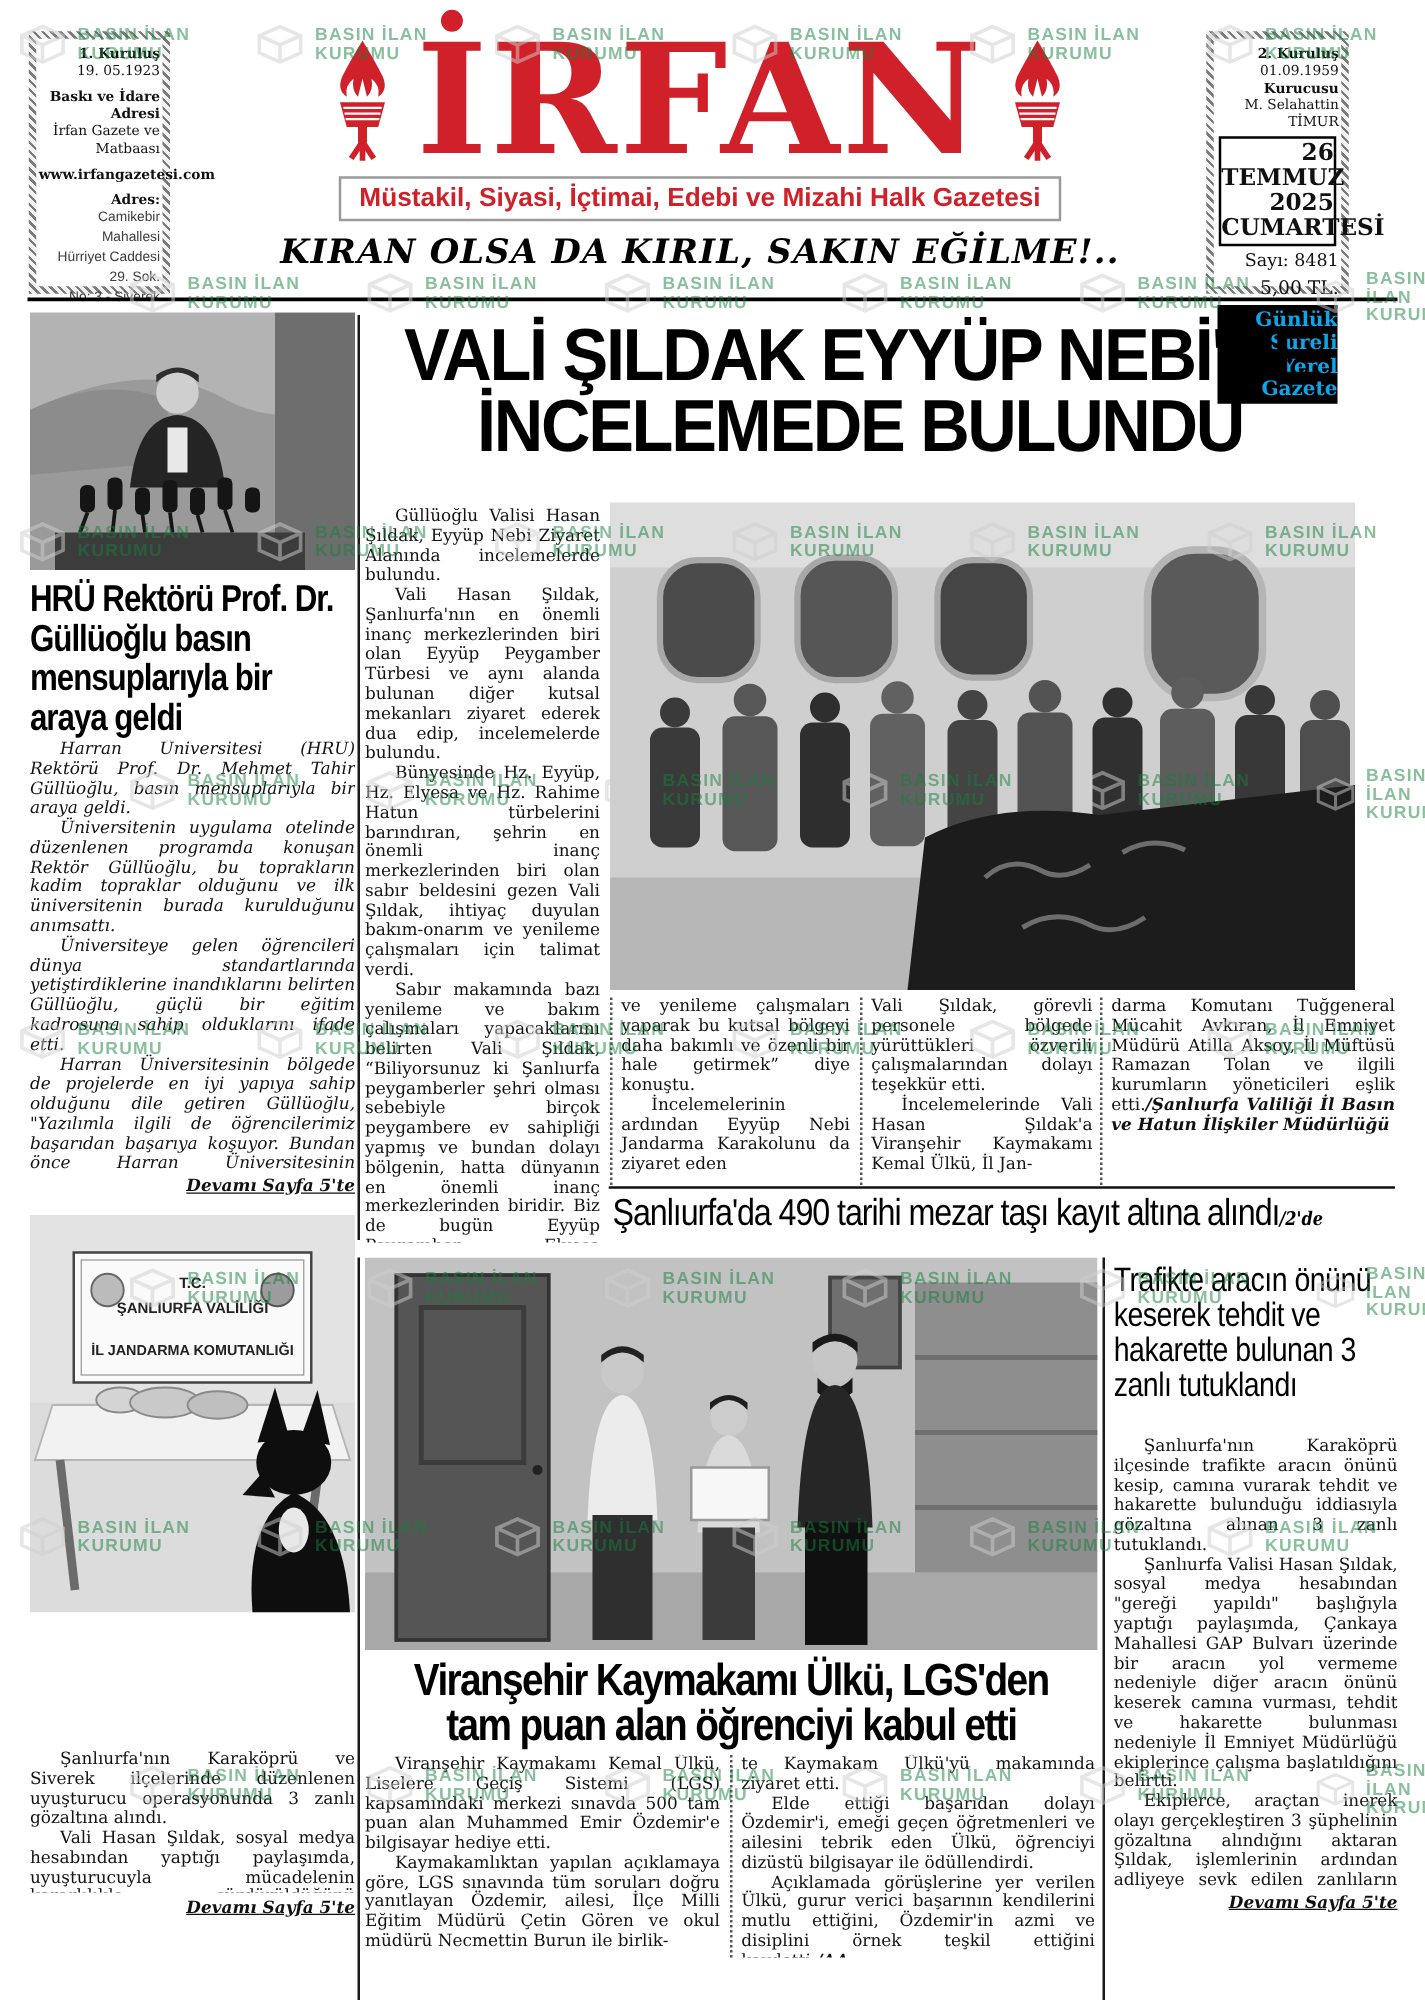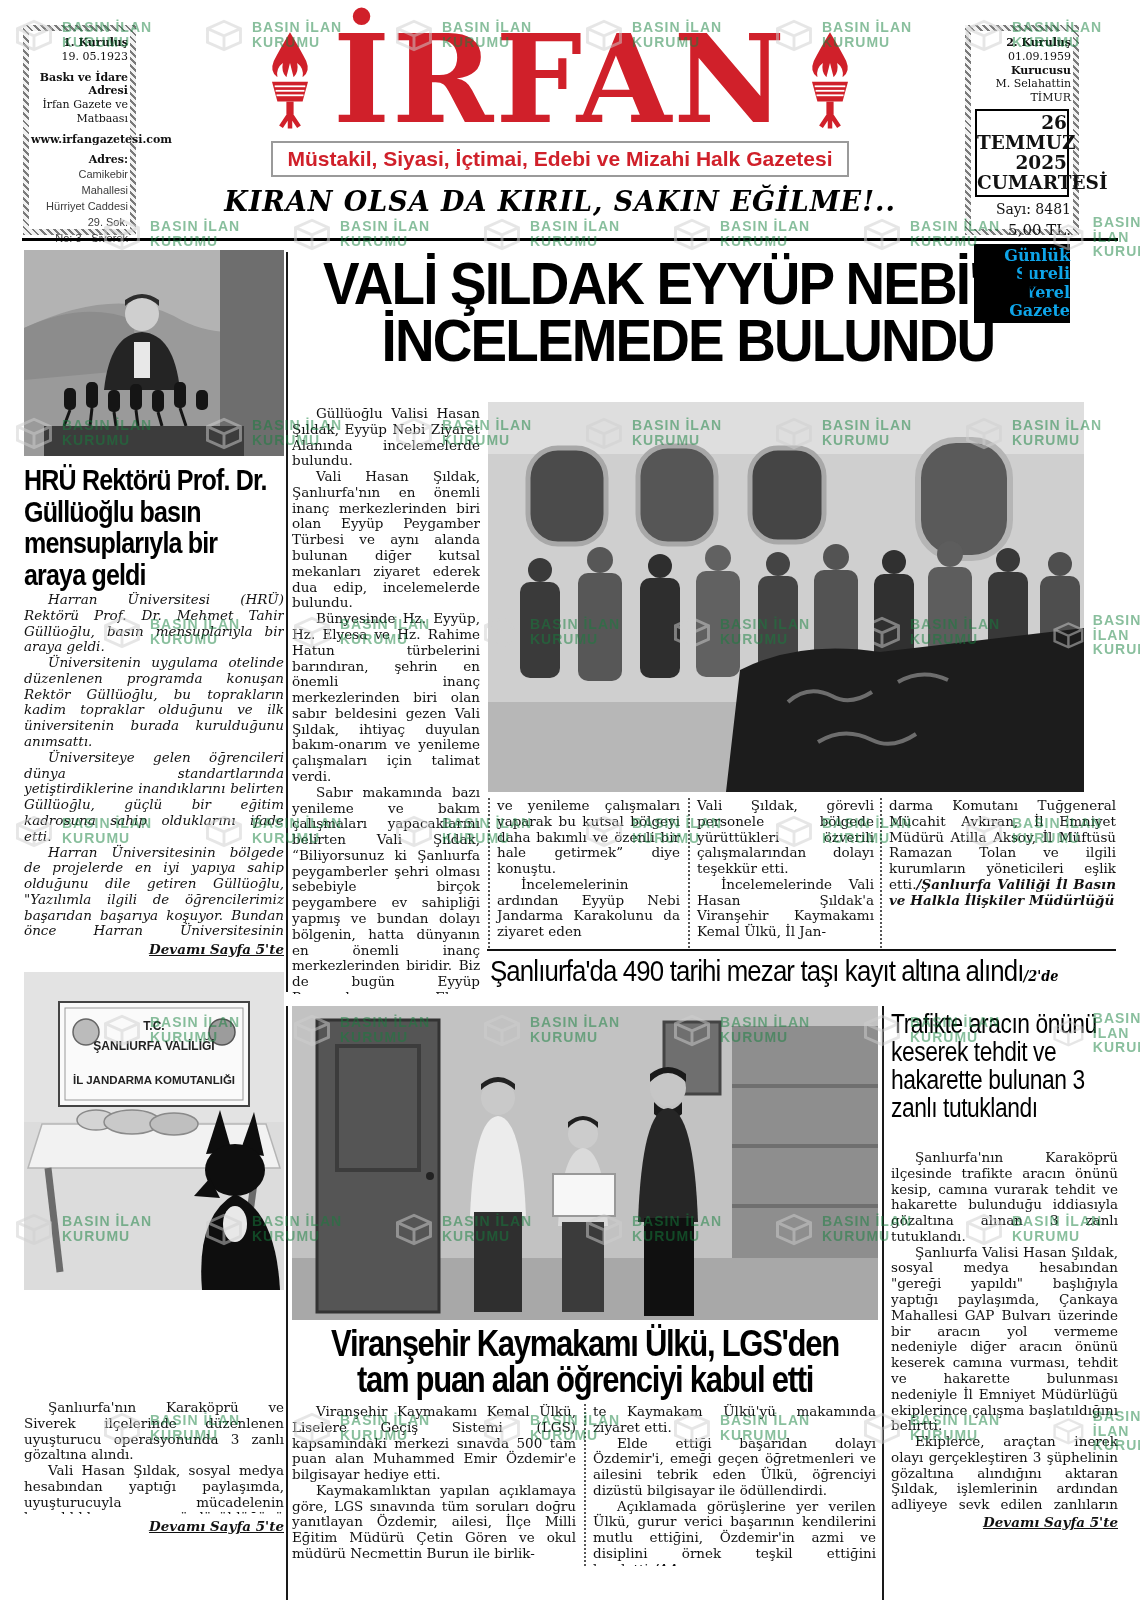--- a/index.html
+++ b/index.html
@@ -207,21 +207,21 @@
   <div class="abs body-text cont-col" style="left:488px;top:798px;width:192px;height:150px;">
     <p class="ni">ve yenileme çalışmaları yaparak bu kutsal bölgeyi daha bakımlı ve özenli bir hale getirmek” diye konuştu.</p>
     <p>İncelemelerinin ardından Eyyüp Nebi Jandarma Karakolunu da ziyaret eden</p>
   </div>
   <div class="abs body-text cont-col" style="left:688px;top:798px;width:186px;height:150px;">
     <p class="ni">Vali Şıldak, görevli personele bölgede yürüttükleri özverili çalışmalarından dolayı teşekkür etti.</p>
     <p>İncelemelerinde Vali Hasan Şıldak'a Viranşehir Kaymakamı Kemal Ülkü, İl Jan-</p>
   </div>
   <div class="abs body-text cont-col" style="left:880px;top:798px;width:236px;height:150px;">
     <p class="ni">
-      <span>darma Komutanı Tuğgeneral Mücahit Avkıran, İl Emniyet Müdürü Atilla Aksoy, İl Müftüsü Ramazan Tolan ve ilgili kurumların yöneticileri eşlik etti.</span><span class="credit">/Şanlıurfa Valiliği İl Basın ve Halkla İlişkiler Müdürlüğü</span>
+      <span>darma Komutanı Tuğgeneral Mücahit Avkıran, İl Emniyet Müdürü Atilla Aksoy, İl Müftüsü Ramazan Tolan ve ilgili kurumların yöneticileri eşlik etti.</span><span class="credit">/Şanlıurfa Valiliği İl Basın ve Hatun İlişkiler Müdürlüğü</span>
     </p>
   </div>
 
   <div class="abs" style="left:490px;top:954px;width:630px;">
     <div class="strip-hl" style="width:730px;">
       <span>Şanlıurfa'da 490 tarihi mezar taşı kayıt altına alındı</span><span class="strip-ref">/2'de</span>
     </div>
   </div>
 
   <svg class="abs photo" style="left:24px;top:250px;" width="260" height="206" viewBox="0 0 260 206">

